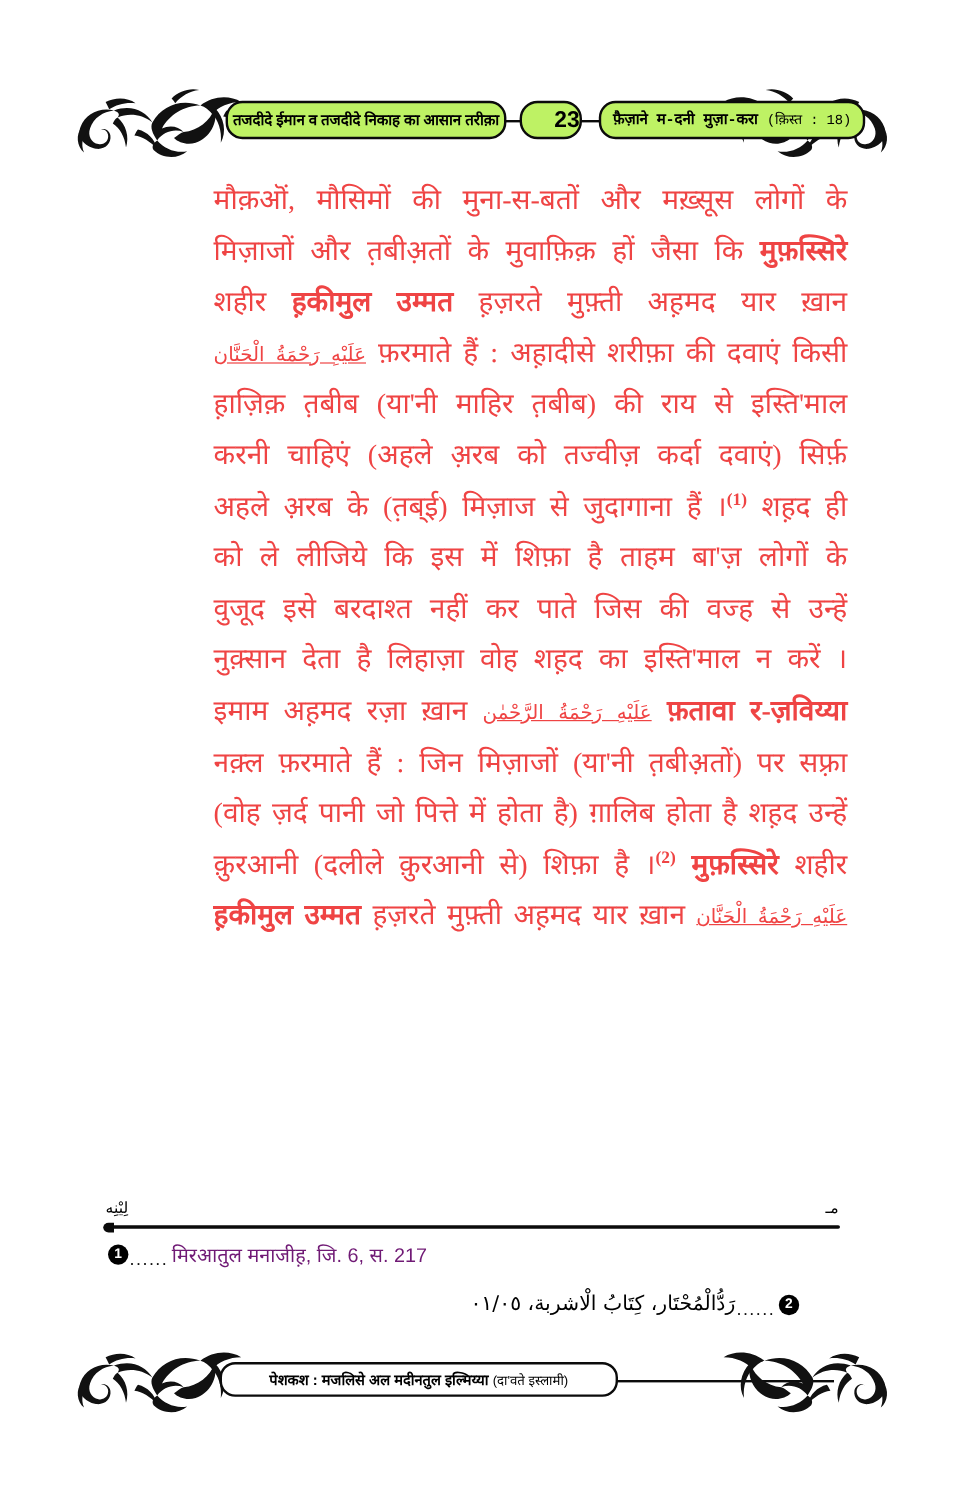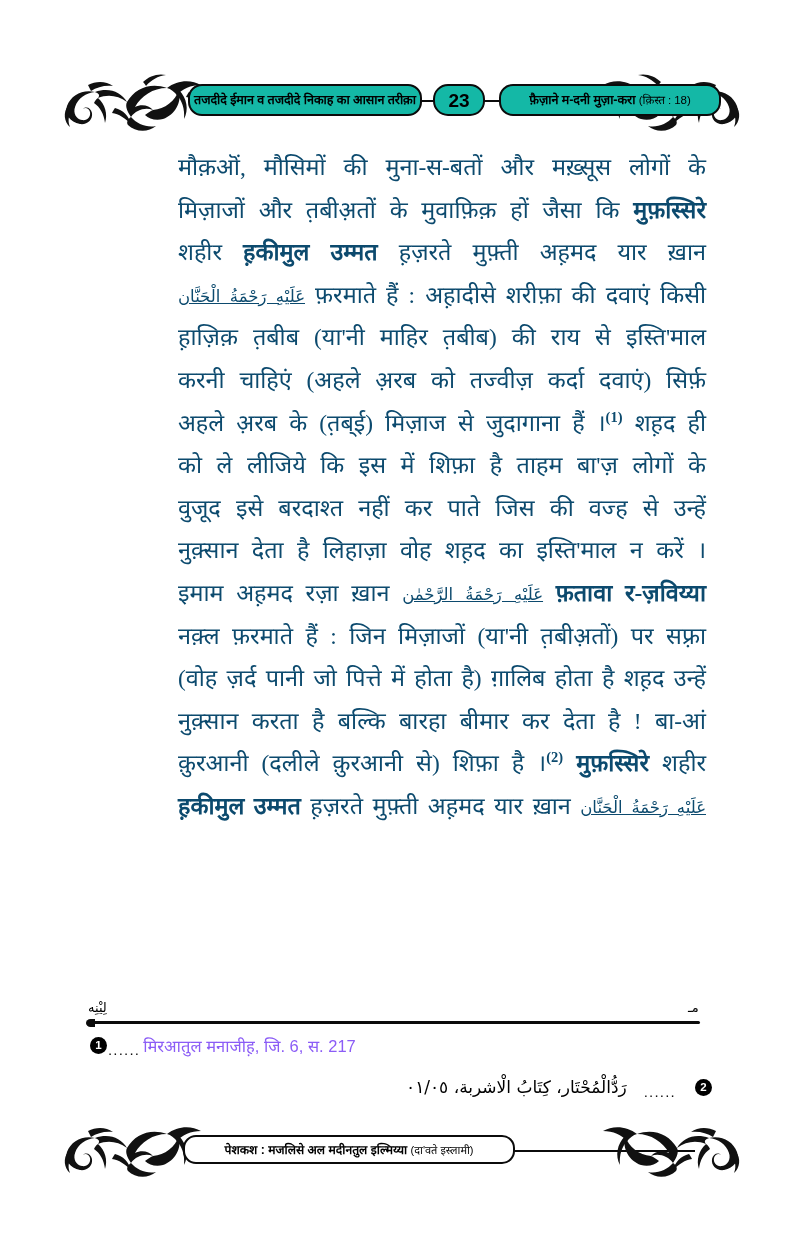--- a/index.html
+++ b/index.html
@@ -47,21 +47,21 @@
   }
   .orn-left { left: 0; }
   .orn-right { right: 0; }
 
   .pill {
     position: absolute;
     top: 22px;
     box-sizing: border-box;
     border: 2.1px solid #0b0b0b;
     border-radius: 14px;
-    background: #14b8a6;
+    background: #bef264;
     height: 32px;
     line-height: 28px;
     text-align: center;
     white-space: nowrap;
     overflow: hidden;
     font-family: "Liberation Sans", "DejaVu Sans", sans-serif;
   }
   .pill-left {
     left: 133px;
     width: 234px;
@@ -69,46 +69,48 @@
     font-weight: 700;
     letter-spacing: -0.1px;
   }
   .pill-page {
     left: 378px;
     width: 52px;
     font-size: 19px;
     font-weight: 700;
     border-radius: 15px;
     line-height: 29px;
+    text-align: right;
   }
   .pill-right {
     left: 444px;
     width: 222px;
     font-size: 12.6px;
     font-weight: 700;
     letter-spacing: -0.1px;
+    font-family: Liberation Mono, monospace;
   }
   .pill-right .part-num {
     font-weight: 400;
     font-size: 11.5px;
   }
 
   
   .body-text {
     position: absolute;
     top: 146px;
     left: 178px;
     width: 528px;
     font-size: 23.4px;
     line-height: 42.6px;
     text-align: justify;
     text-align-last: justify;
     font-family: "Liberation Serif", "DejaVu Serif", serif;
     font-weight: 400;
-    color: #0c4a6e;
+    color: #ef4444;
     -webkit-font-smoothing: antialiased;
   }
   .body-text .ln {
     display: block;
     white-space: nowrap;
     height: 42.6px;
   }
   .body-text .ln.last { display: block; }
   .bold { font-weight: 700; }
   .ar {
@@ -165,21 +167,21 @@
     font-size: 13px;
   }
 
   .fn-row {
     position: absolute;
     display: flex;
     align-items: center;
     white-space: nowrap;
   }
   .fn-1 { left: 90px; top: 1034px; }
-  .fn-2 { left: 406px; top: 1077px; justify-content: flex-start; gap: 16px; }
+  .fn-2 { left: 392px; top: 1077px; justify-content: flex-start; }
 
   .fn-badge {
     display: inline-block;
     width: 17px;
     height: 17px;
     border-radius: 50%;
     background: #000000;
     color: #ffffff;
     font-family: "Liberation Sans", "DejaVu Sans", sans-serif;
     font-size: 11.5px;
@@ -194,21 +196,21 @@
     letter-spacing: 1.2px;
     color: #111;
     padding: 0 3px 0 1px;
     position: relative;
     top: 4px;
   }
   .fn-text {
     font-family: "Liberation Sans", "DejaVu Sans", sans-serif;
     font-size: 16.5px;
     font-weight: 400;
-    color: #8b5cf6;
+    color: #701a75;
   }
   .fn-text-ar {
     font-family: "DejaVu Sans", sans-serif;
     font-size: 17px;
     direction: rtl;
     unicode-bidi: bidi-override;
   }
 
   
   .footer {
@@ -310,21 +312,20 @@
       <div class="ln"><span class="ar">عَلَيْهِ رَحْمَةُ الْحَنَّان</span><span> फ़रमाते हैं : अह़ादीसे शरीफ़ा की दवाएं किसी</span></div>
       <div class="ln"><span>ह़ाज़िक़ त़बीब (या'नी माहिर त़बीब) की राय से इस्ति'माल</span></div>
       <div class="ln"><span>करनी चाहिएं (अहले अ़रब को तज्वीज़ कर्दा दवाएं) सिर्फ़</span></div>
       <div class="ln"><span>अहले अ़रब के (त़ब्ई) मिज़ाज से जुदागाना हैं ।</span><sup class="fn">(1)</sup><span> शह़द ही</span></div>
       <div class="ln"><span>को ले लीजिये कि इस में शिफ़ा है ताहम बा'ज़ लोगों के</span></div>
       <div class="ln"><span>वुजूद इसे बरदाश्त नहीं कर पाते जिस की वज्ह से उन्हें</span></div>
       <div class="ln"><span>नुक़्सान देता है लिहाज़ा वोह शह़द का इस्ति'माल न करें ।</span></div>
       <div class="ln"><span>इमाम अह़मद रज़ा ख़ान </span><span class="ar">عَلَيْهِ رَحْمَةُ الرَّحْمٰن</span><span class="bold"> फ़तावा र-ज़विय्या</span></div>
       <div class="ln"><span>नक़्ल फ़रमाते हैं : जिन मिज़ाजों (या'नी त़बीअ़तों) पर सफ़्रा</span></div>
       <div class="ln"><span>(वोह ज़र्द पानी जो पित्ते में होता है) ग़ालिब होता है शह़द उन्हें</span></div>
-      <div class="ln"><span>नुक़्सान करता है बल्कि बारहा बीमार कर देता है ! बा-आं</span></div>
       <div class="ln"><span>क़ुरआनी (दलीले क़ुरआनी से) शिफ़ा है ।</span><sup class="fn">(2)</sup><span class="bold"> मुफ़स्सिरे</span><span> शहीर</span></div>
       <div class="ln last"><span class="bold">ह़कीमुल उम्मत</span><span> ह़ज़रते मुफ़्ती अह़मद यार ख़ान </span><span class="ar">عَلَيْهِ رَحْمَةُ الْحَنَّان</span></div>
     </div>
 
   <div class="fn-rule-ar">لِيْنِه</div>
   <div class="fn-rule-ar-r">مـ</div>
   <div class="fn-rule"></div>
 
   <div class="fn-row fn-1">
     <span class="fn-badge">1</span>

